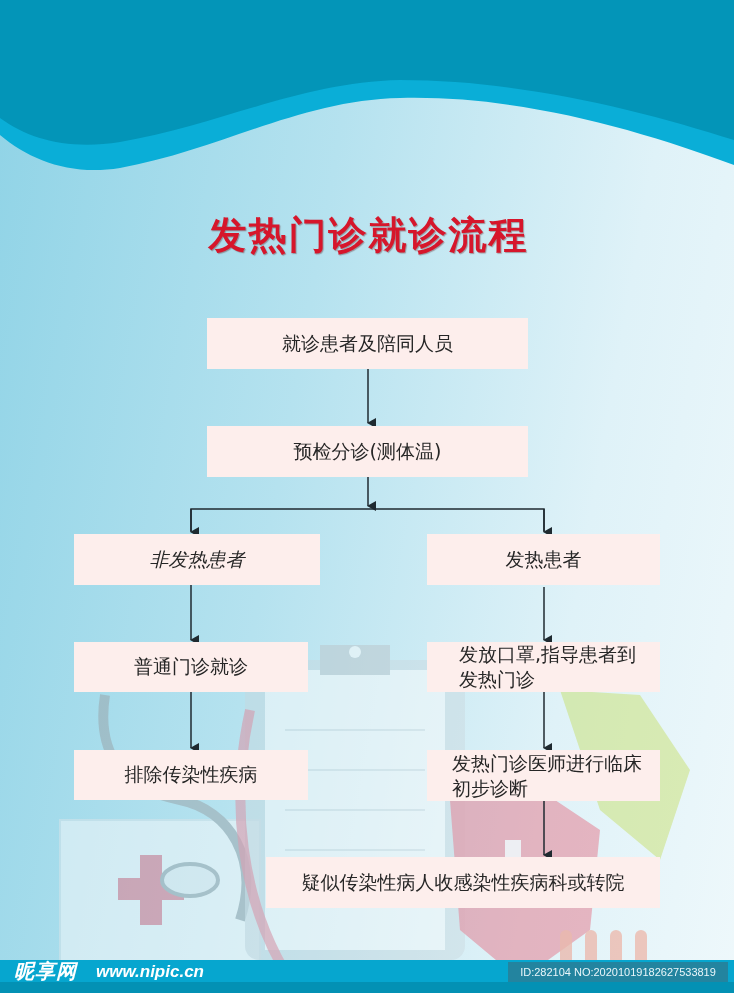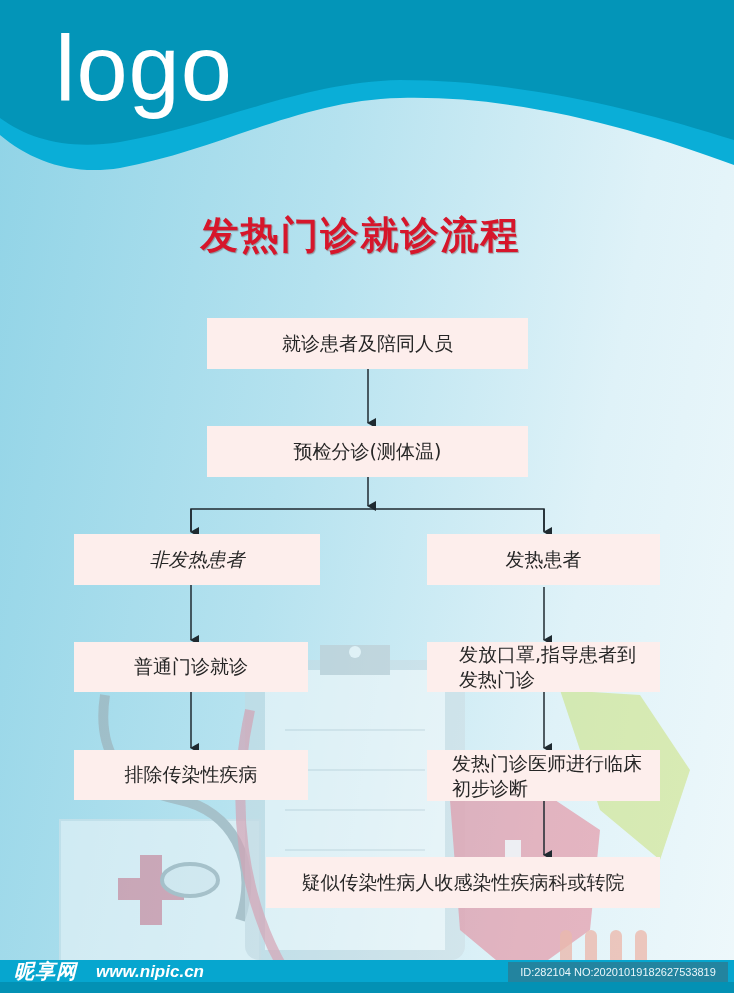--- a/index.html
+++ b/index.html
@@ -10,20 +10,21 @@
   }
   .header-wave { position: absolute; left: 0; top: 0; width: 734px; height: 200px; }
   .logo {
     position: absolute; left: 55px; top: 18px; color: #ffffff;
     font-family: "Liberation Sans", sans-serif; font-size: 92px; line-height: 100px; letter-spacing: 1px;
   }
   .title {
     position: absolute; left: 0; width: 721px; top: 210px; text-align: center;
     color: #d6162b; font-size: 38px; font-weight: bold; letter-spacing: 2px;
     text-shadow: 1px 1px 1px rgba(80,0,0,0.35);
+    padding-left: 8px;
   }
   .bg-illus { position: absolute; left: 0; top: 600px; width: 734px; height: 393px; opacity: 0.55; }
   .box {
     position: absolute; background: #fdeeec; color: #262626; font-size: 19px;
     display: flex; align-items: center; justify-content: center; text-align: center;
     box-sizing: border-box;
   }
   .box.left-text { justify-content: flex-start; text-align: left; padding-left: 14px; line-height: 25px; font-size: 19px; }
   .flow-lines { position: absolute; left: 0; top: 0; width: 734px; height: 993px; pointer-events: none; }
   .footer-bar {
@@ -46,21 +47,20 @@
 </style>
 </head>
 <body>
 
 <div id="poster">
 
   <svg class="header-wave" viewBox="0 0 734 200" preserveAspectRatio="none">
     <path d="M0,0 H734 V165 C640,130 520,95 400,98 C300,100 220,150 120,168 C70,176 30,160 0,135 Z" fill="#0aaed7"></path>
     <path d="M0,0 H734 V140 C640,110 520,80 400,80 C300,82 220,125 120,142 C70,150 30,140 0,118 Z" fill="#0395b8"></path>
   </svg>
-  <div class="logo">logo</div>
 
   <div class="title">发热门诊就诊流程</div>
 
   <svg class="bg-illus" viewBox="0 0 734 393">
 
     <rect x="60" y="220" width="200" height="160" fill="#f4f8fa" stroke="#d6e4ea" stroke-width="2"></rect>
     <rect x="140" y="255" width="22" height="70" fill="#e07a8c"></rect>
     <rect x="118" y="278" width="66" height="22" fill="#e07a8c"></rect>
 
     <path d="M105,95 C95,160 130,190 180,200 C230,210 260,260 240,320" fill="none" stroke="#9aa7ad" stroke-width="10"></path>

